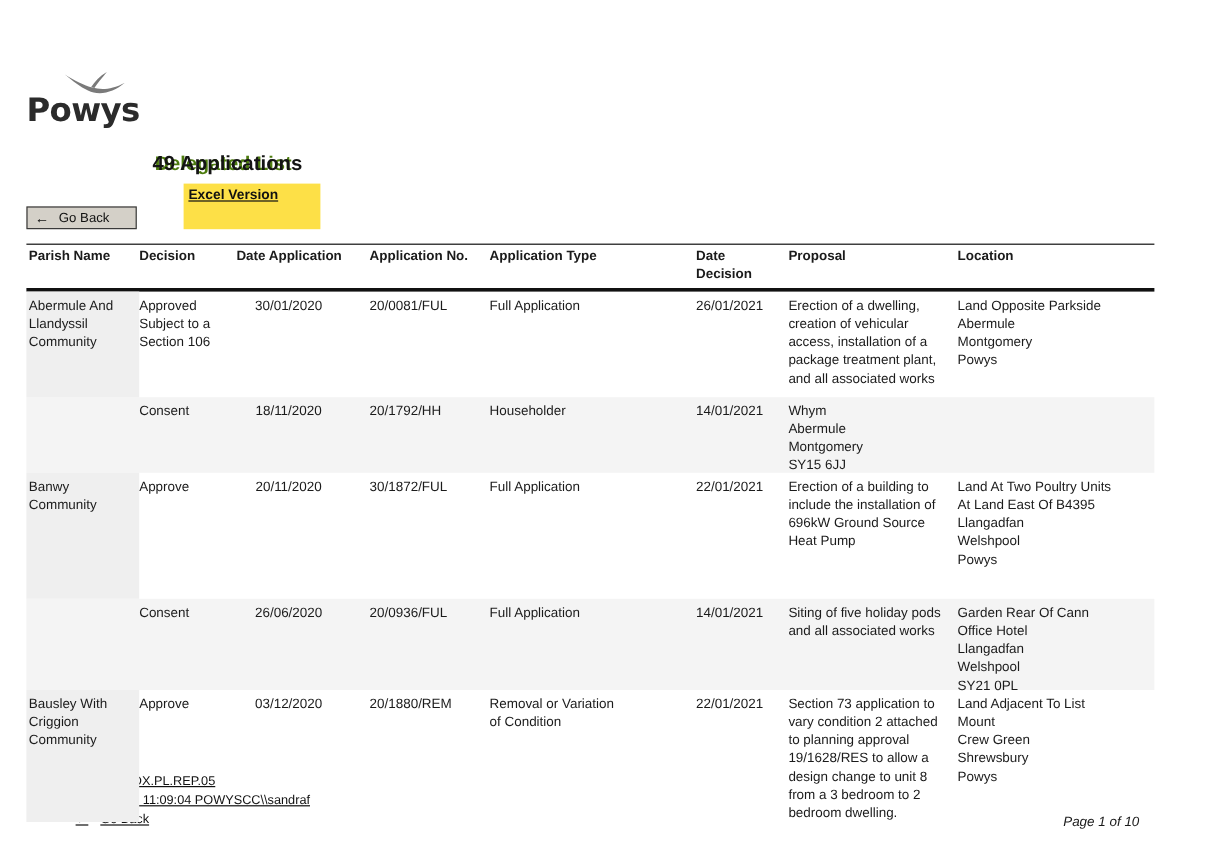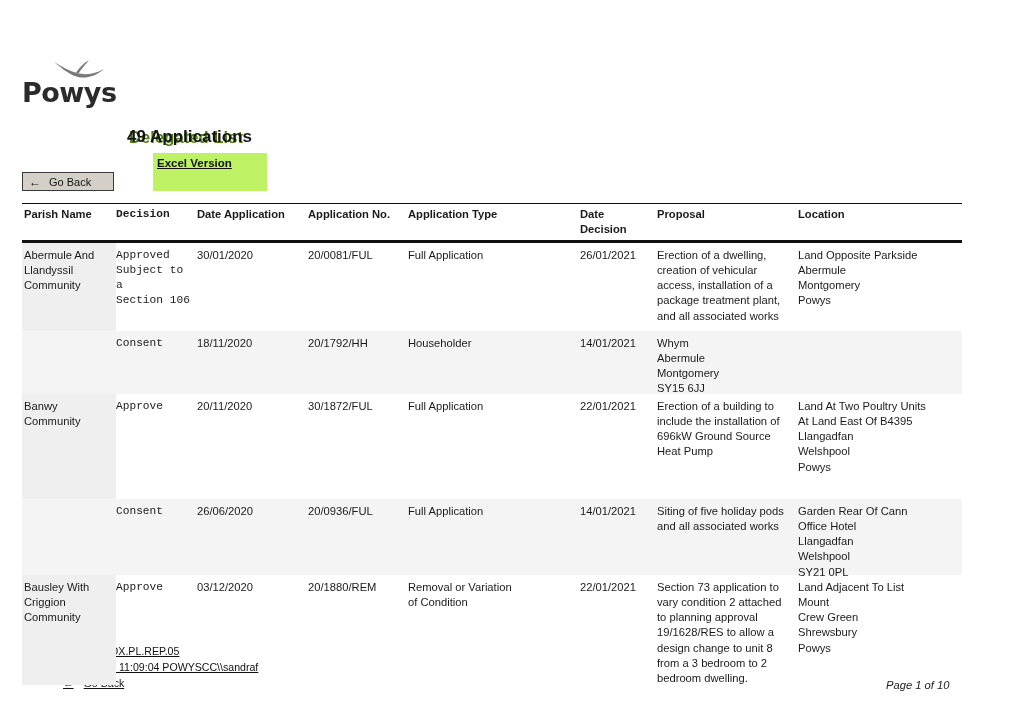--- a/index.html
+++ b/index.html
@@ -85,21 +85,21 @@
     font-size: 12px;
     line-height: 1;
   }
 
   #excel-version-box {
     position: absolute;
     left: 153px;
     top: 153px;
     width: 114px;
     height: 38px;
-    background: #bef264;
+    background: #fde047;
     cursor: pointer;
   }
   #excel-version-label {
     position: absolute;
     left: 4px;
     top: 4px;
     font-size: 11.5px;
     font-weight: bold;
     color: #111;
     text-decoration: underline;
@@ -139,22 +139,22 @@
     line-height: 15.1px;
     color: #1b1b1b;
     box-sizing: border-box;
     padding-right: 6px;
     white-space: pre-line;
   }
   .t-head .t-cell { padding-right: 4px; }
 
   
   .c-parish   { width: 94px; padding-left: 2px; }
-  .c-decision { width: 81px; font-family: Liberation Mono, monospace; }
-  .c-dateapp  { width: 111px; text-align: left; padding-right: 24px; }
+  .c-decision { width: 81px; }
+  .c-dateapp  { width: 111px; text-align: center; padding-right: 24px; }
   .c-appno    { width: 100px; }
   .c-apptype  { width: 144px; }
   .c-datedec  { width: 105px; text-align: right; padding-right: 24px; padding-left: 28px; }
   .c-proposal { width: 141px; }
   .c-location { width: 144px; }
 
   .t-head .c-dateapp,
   .t-head .c-datedec { text-align: left; padding-right: 4px; }
   .t-head .c-dateapp { padding-left: 0px; }
 

